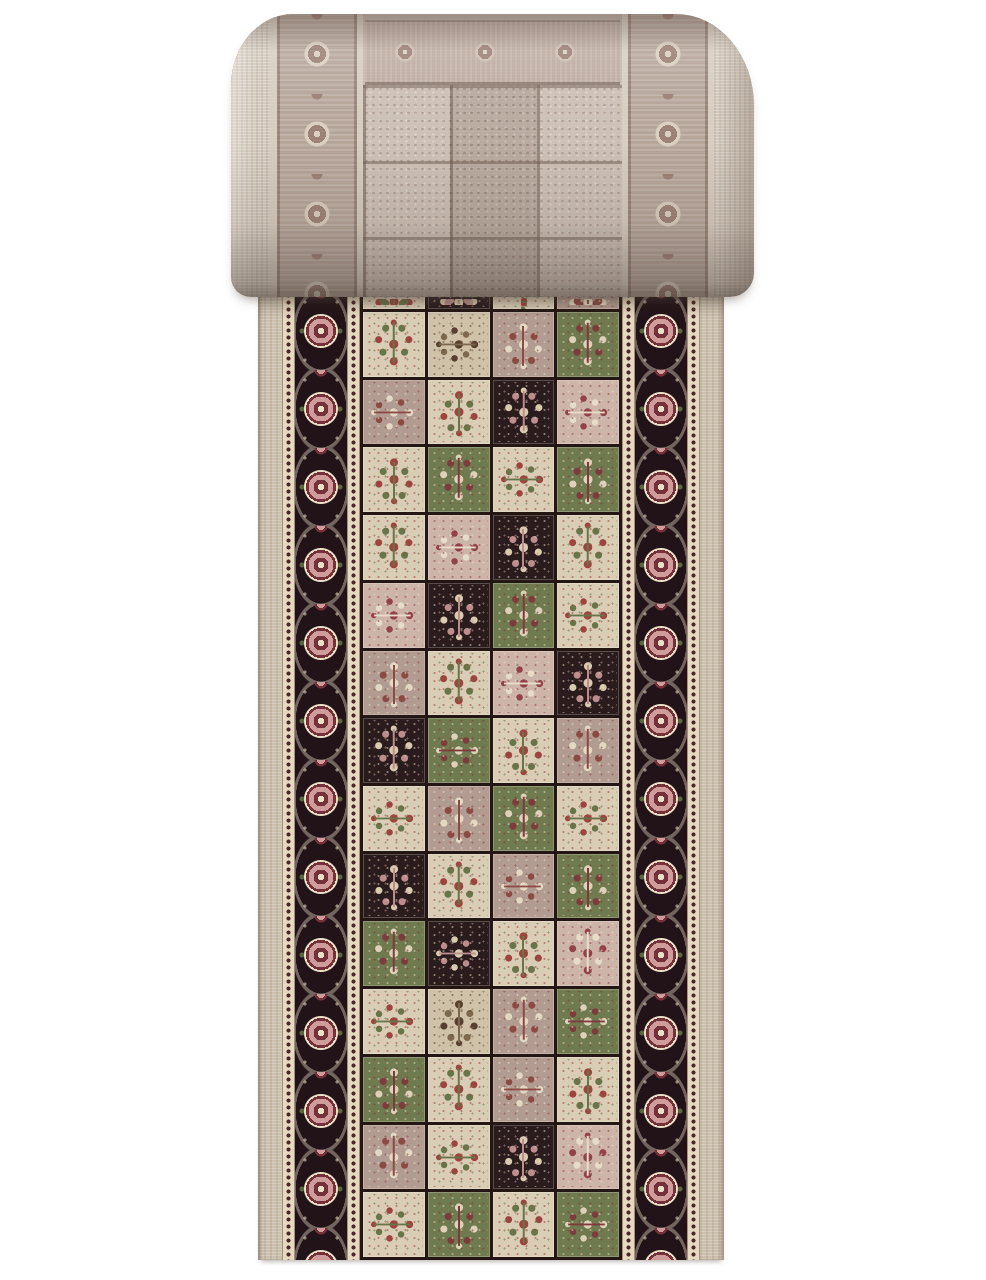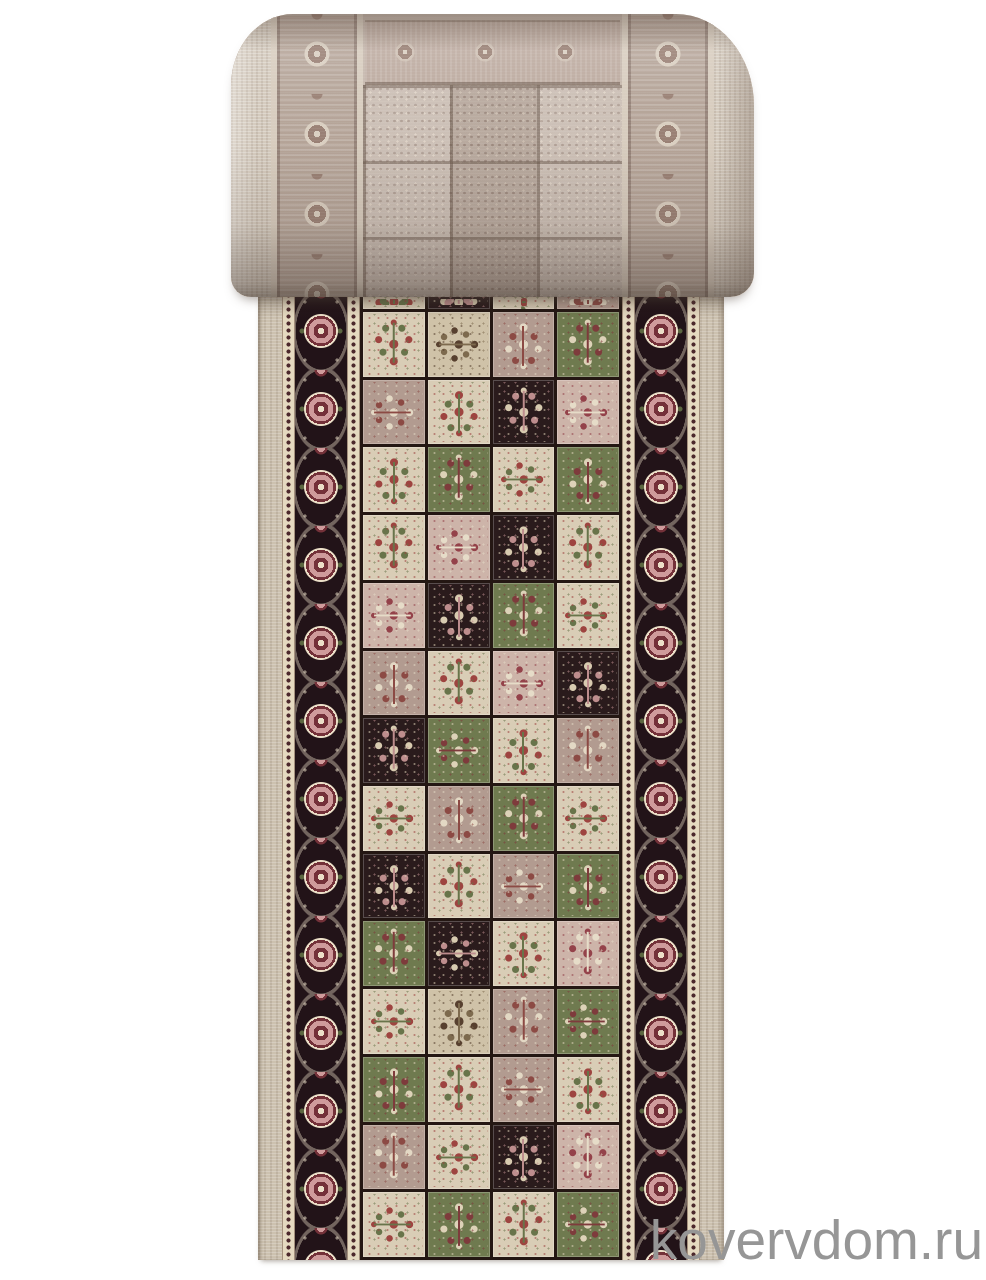--- a/index.html
+++ b/index.html
@@ -231,15 +231,14 @@
     <div class="roll-border"></div>
     <div class="roll-field">
       <div class="roll-topband"></div>
       <div class="roll-panels"></div>
     </div>
     <div class="roll-border"></div>
     <div class="roll-selvage"></div>
     <div class="roll-shade"></div>
   </div>
 
-  <div class="watermark">kovervdom.ru</div>
 
 </div>
 
 </body></html>

